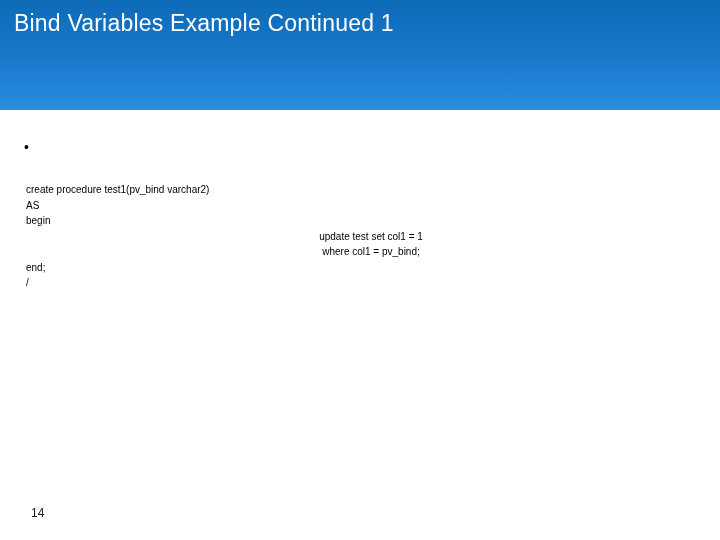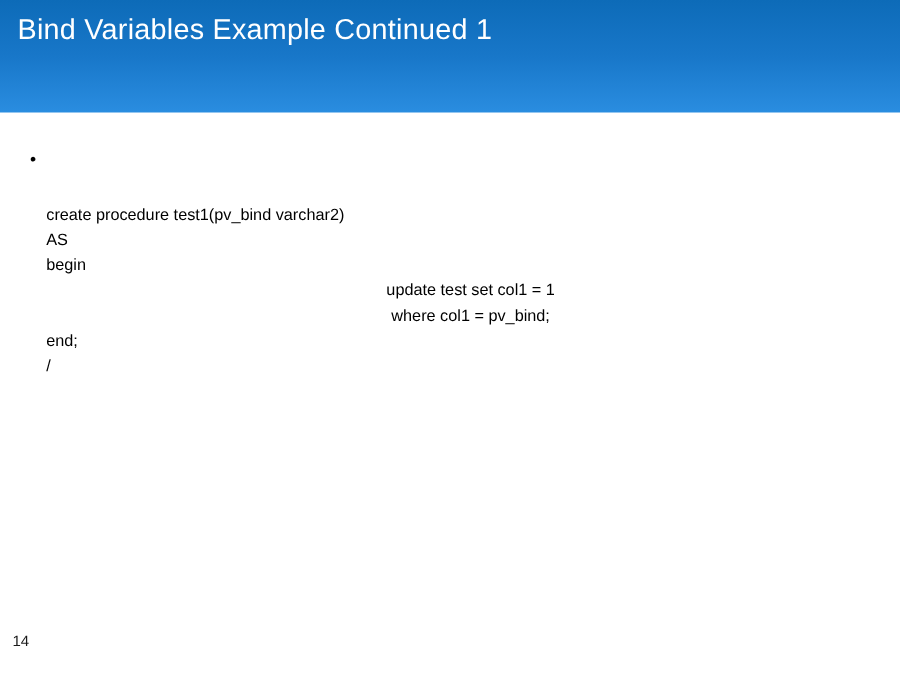--- a/index.html
+++ b/index.html
@@ -10,21 +10,21 @@
     body {
       width: 720px;
       height: 540px;
       font-family: Arial, Helvetica, sans-serif;
       background: #ffffff;
       position: relative;
       overflow: hidden;
     }
     .header-band {
       width: 100%;
-      height: 90px;
+      height: 110px;
       background: linear-gradient(to bottom, #0d6bb8 0%, #1877c9 50%, #2a8de0 100%);
       padding: 10px 14px 0 14px;
     }
     .slide-title {
       color: #ffffff;
       font-size: 23px;
       font-weight: normal;
       letter-spacing: 0.2px;
     }
     .content-area {
@@ -42,37 +42,36 @@
       text-align: left;
       padding-left: 2px;
       line-height: 1;
     }
     .bullet-text {
       font-size: 15.5px;
       font-weight: bold;
       color: #000000;
     }
     .code-block {
-      font-size: 13px;
+      font-size: 10px;
       line-height: 1.55;
       color: #000000;
       padding-left: 4px;
-      margin-left: 11px;
     }
     .code-line {
       white-space: pre;
     }
     .indent {
       padding-left: 18px;
       text-align: center;
     }
     .page-number {
       position: absolute;
       bottom: 20px;
-      left: 10px;
+      left: 31px;
       font-size: 12px;
       color: #1a1a1a;
     }
   </style>
 </head>
 <body>
 
 <div class="header-band">
   <div class="slide-title">Bind Variables Example Continued 1</div>
 </div>

